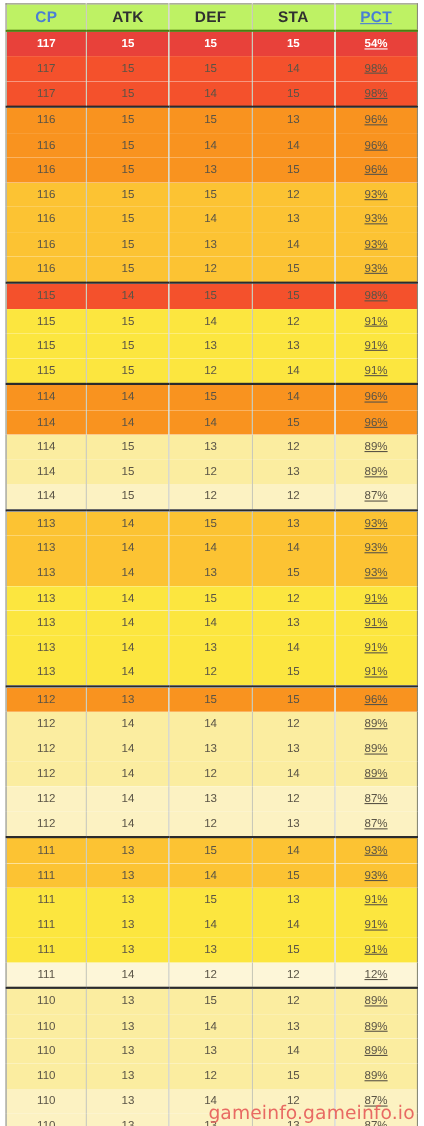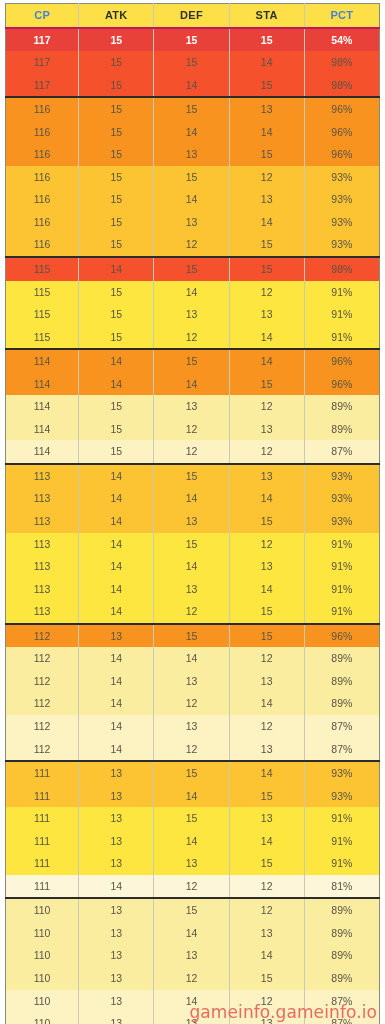--- a/index.html
+++ b/index.html
@@ -35,30 +35,30 @@
     border-right: 1px solid #c9c9b8;
     padding: 0;
     height: 22.55px;
     line-height: 22.55px;
     overflow: hidden;
     white-space: nowrap;
   }
   table.iv-table th:first-child,
   table.iv-table td:first-child { border-left: none; }
   table.iv-table th:last-child,
-  table.iv-table td:last-child { border-right: none; }
+  table.iv-table td:last-child { border-right: none; text-decoration: underline; }
 
   thead th {
-    background: #fde047;
+    background: #bef264;
     font-weight: bold;
-    font-size: 11px;
+    font-size: 14px;
     letter-spacing: .3px;
     height: 21px;
     line-height: 21px;
-    border-bottom: 2px solid #be185d;
+    border-bottom: 2px solid #4d7c0f;
   }
   th.h-sortable { color: #4a7fd4; }
   th.h-plain { color: #303030; }
 
   tbody td {
     color: #5a5446;
     font-weight: normal;
   }
   tr.grp-top > td {
     border-top: 2px solid #2b2b2b;
@@ -366,21 +366,21 @@
           <td>13</td>
           <td>13</td>
           <td>15</td>
           <td>91%</td>
         </tr>
         <tr style="background: rgb(253, 246, 216);">
           <td>111</td>
           <td>14</td>
           <td>12</td>
           <td>12</td>
-          <td>81%</td>
+          <td>12%</td>
         </tr>
         <tr class="grp-top" style="background: rgb(251, 237, 160);">
           <td>110</td>
           <td>13</td>
           <td>15</td>
           <td>12</td>
           <td>89%</td>
         </tr>
         <tr style="background: rgb(251, 237, 160);">
           <td>110</td>

